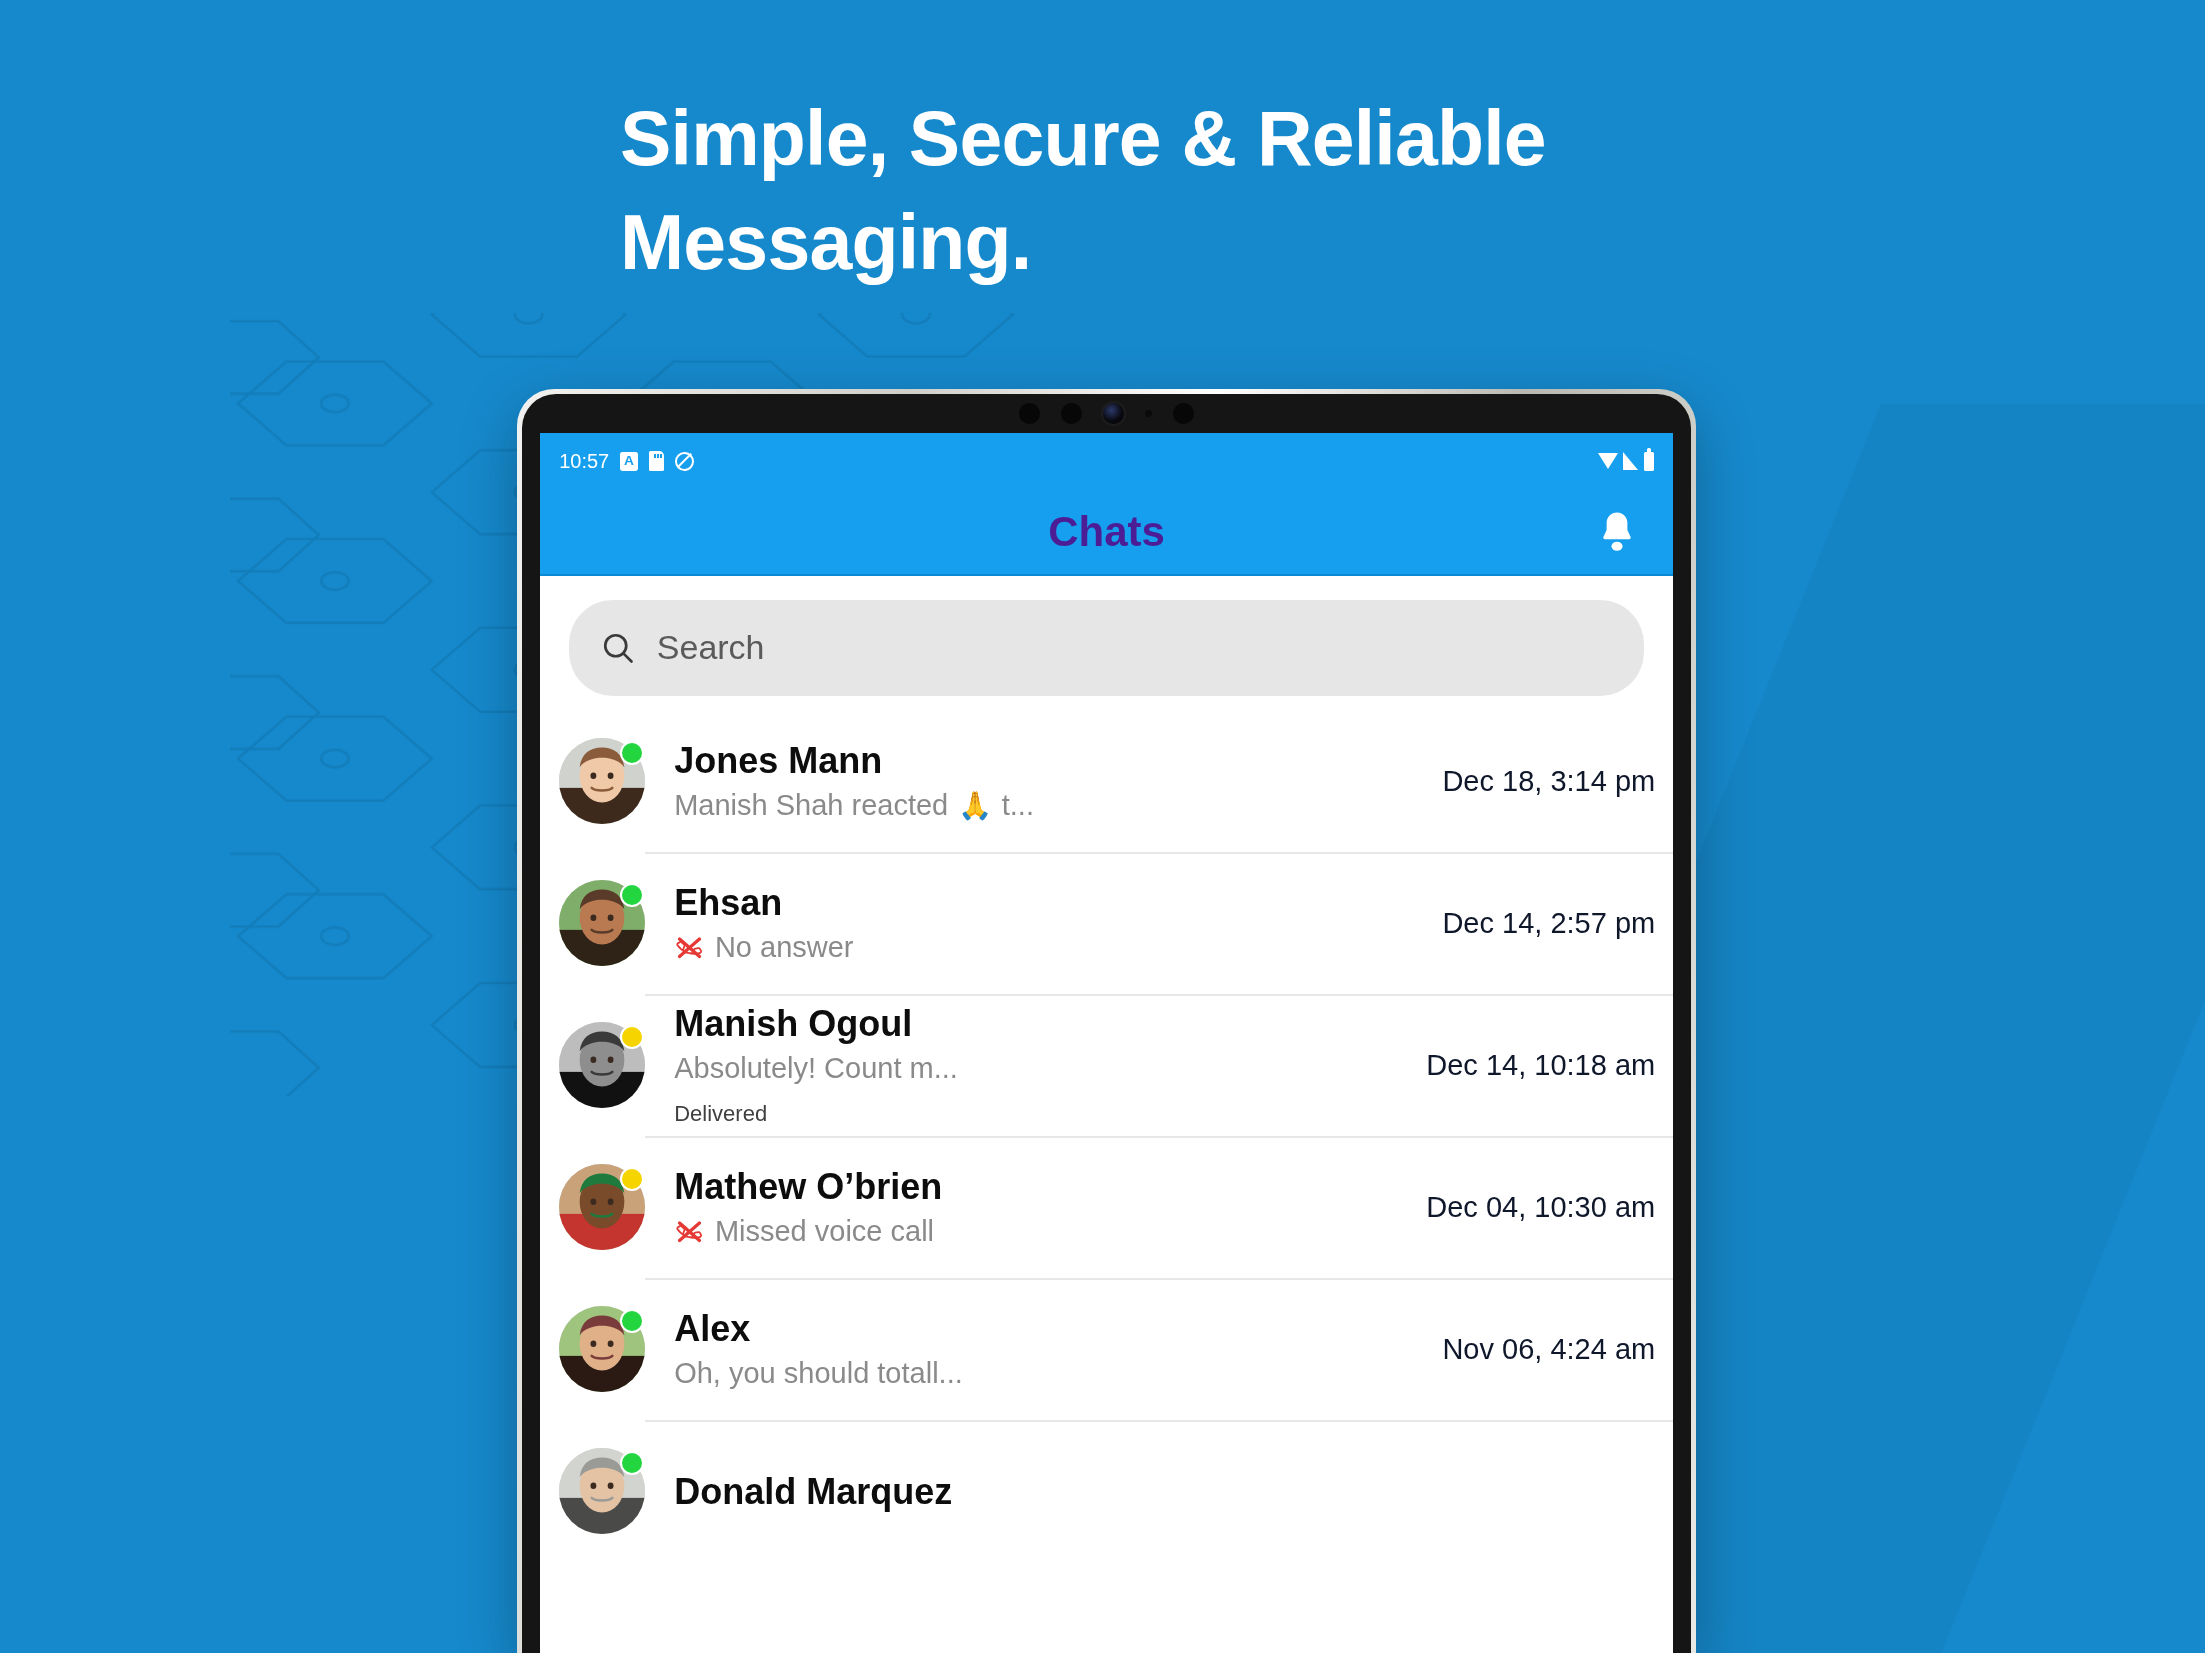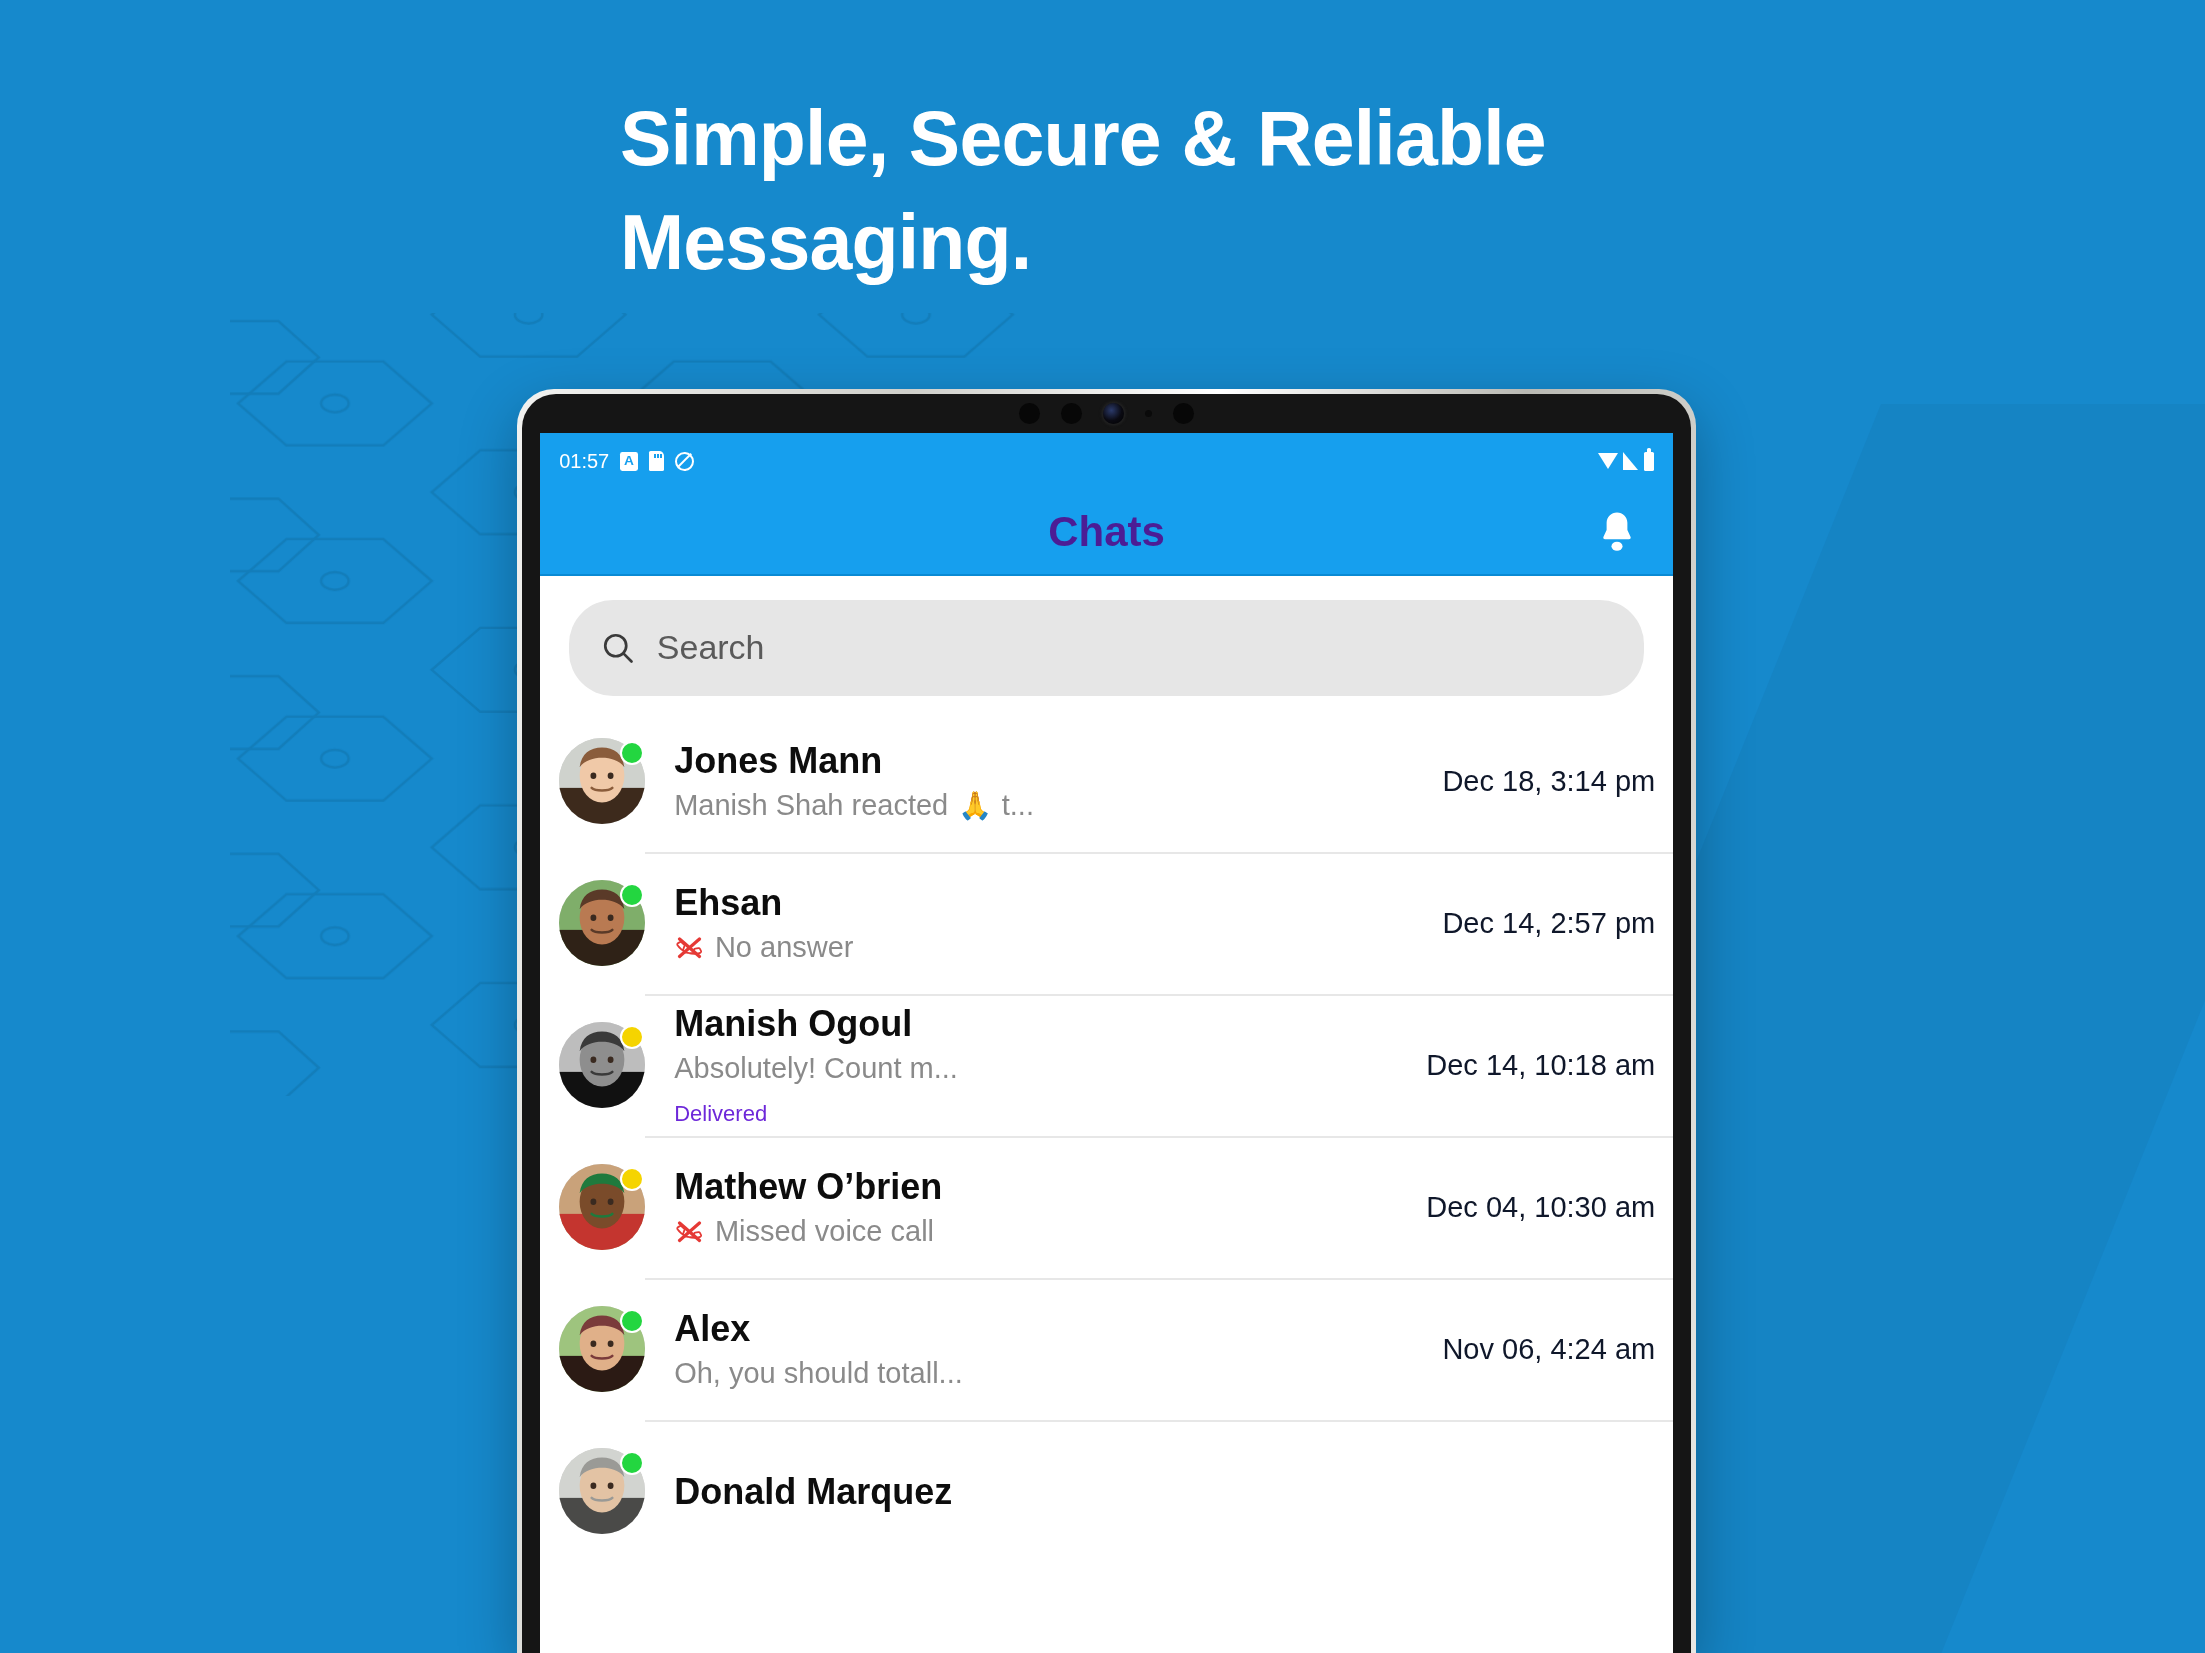--- a/index.html
+++ b/index.html
@@ -175,21 +175,21 @@
     display:flex; align-items:center; justify-content:center;
   }
 
   .row-main { flex: 1; padding-left: 29px; min-width: 0; }
   .row-name { font-size: 36px; font-weight: bold; color: #0d0d0d; line-height: 1.15; }
   .row-sub {
     font-size: 29px; color: #8a8a8a; margin-top: 8px;
     display: flex; align-items: center; gap: 9.7px;
     white-space: nowrap; overflow: hidden;
   }
-  .row-status { font-size: 22px; color: #6d28d9; margin-top: 16px; }
+  .row-status { font-size: 22px; color: #404040; margin-top: 16px; }
   .row-time { font-size: 29px; color: #0f172a; white-space: nowrap; padding-left: 14.5px; }
 
   .notes-label { font-size: 36px; font-weight: bold; color: #0d0d0d; }
 
   .missed-icon { display:inline-flex; }
   .emoji { font-size: 27.4px; line-height: 1; }
 </style>
 </head>
 <body>
 
@@ -244,21 +244,21 @@
       <span class="cam"></span>
       <span class="cam lens"></span>
       <span class="cam tiny"></span>
       <span class="cam"></span>
     </div>
 
     <div class="screen">
 
       <div class="statusbar">
         <div class="sb-left">
-          <span>01:57</span>
+          <span>10:57</span>
           <span class="ic-box">A</span>
           <span class="ic-sd"></span>
           <span class="ic-dnd"></span>
         </div>
         <div class="sb-right">
           <span class="ic-wifi"></span>
           <span class="ic-signal"></span>
           <span class="ic-batt"></span>
         </div>
       </div>

